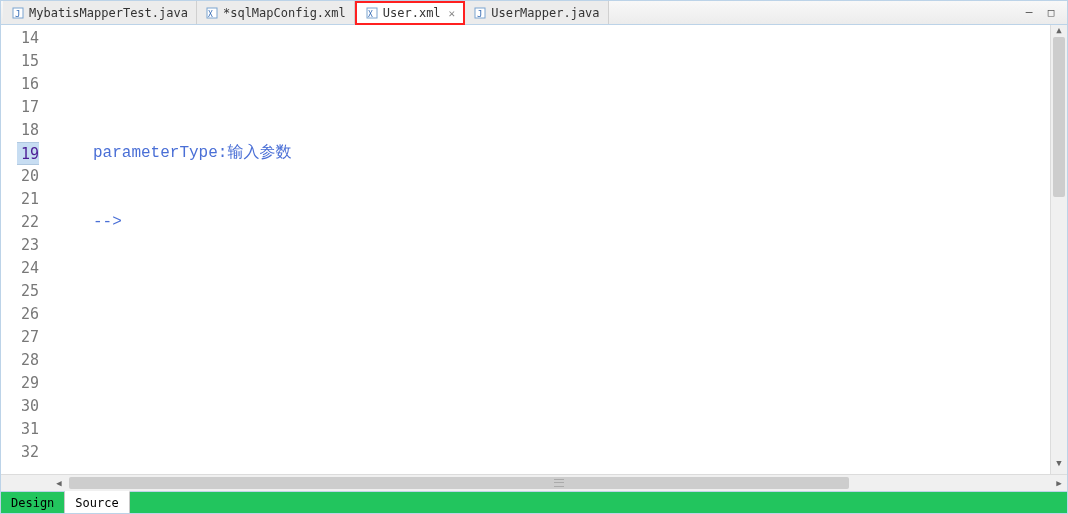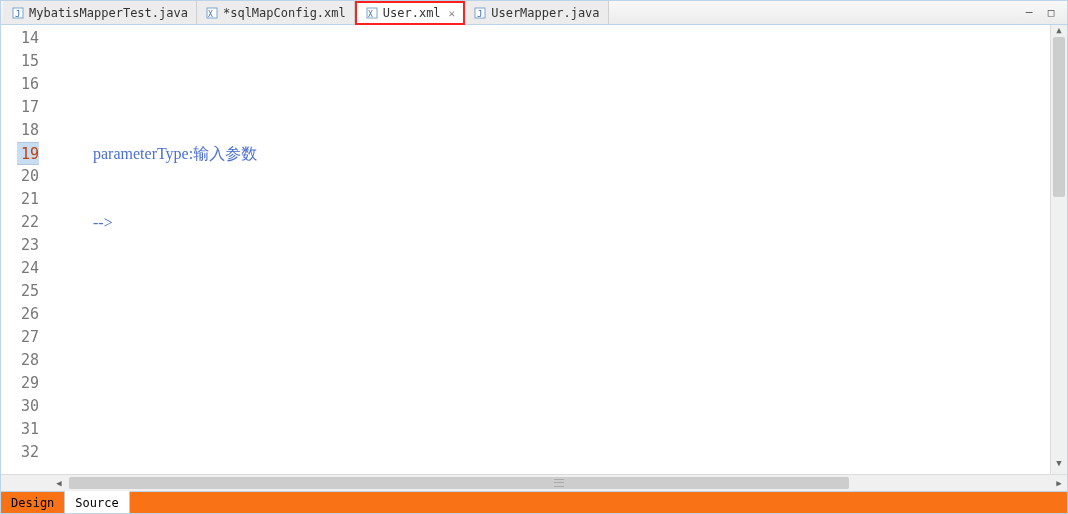--- a/index.html
+++ b/index.html
@@ -9,36 +9,36 @@
 .tab { display: flex; align-items: center; padding: 0 8px; border-right: 1px solid #d0d0d0; background: #ececec; gap: 4px; cursor: pointer; font-size: 12px; color: #333; }
 .tab.active { background: #fff; border-bottom: 1px solid #fff; margin-bottom: -1px; }
 .tab.highlight { border: 2px solid #ff2020; }
 .tab .icn { width: 14px; height: 14px; display: inline-flex; align-items: center; justify-content: center; }
 .tab .close { font-size: 11px; color: #888; margin-left: 4px; }
 .winctrls { margin-left: auto; display: flex; align-items: center; gap: 6px; padding-right: 8px; }
 .winctrls span { width: 16px; height: 14px; display: inline-flex; align-items: center; justify-content: center; font-size: 11px; color: #555; cursor: pointer; border:1px solid transparent; }
 .editor { flex: 1; display: flex; overflow: hidden; position: relative; background: #fff; }
 .gutter { width: 50px; background: #fff; color: #787878; text-align: right; padding: 2px 12px 2px 16px; font-family: Consolas, monospace; font-size: 15px; line-height: 23px; user-select: none; border-right: 0; }
 .gutter .ln { height: 23px; }
-.gutter .ln.cur { background: #c7ddf2; color: #c2410c; border-top:1px solid #b0c8e0;border-bottom:1px solid #b0c8e0; }
-.code { flex: 1; font-family: Liberation Serif, serif; font-size: 16px; line-height: 23px; white-space: pre; overflow: auto; padding: 2px 0; position: relative; }
+.gutter .ln.cur { background: #c7ddf2; color: #4c1d95; border-top:1px solid #b0c8e0;border-bottom:1px solid #b0c8e0; }
+.code { flex: 1; font-family: Liberation Mono, monospace; font-size: 16px; line-height: 23px; white-space: pre; overflow: auto; padding: 2px 0; position: relative; }
 .code .row { height: 23px; padding-left: 18px; position: relative; }
 .code .row.cur { background: #e8f0fb; }
 .cm { color: #4a6fd6; }
 .sbV { position: absolute; right: 0; top: 0; bottom: 0; width: 17px; background: #f0f0f0; border-left: 1px solid #dcdcdc; }
 .sbV .thumb { position: absolute; left: 2px; right: 2px; top: 12px; height: 160px; background: #cdcdcd; border-radius: 2px; }
 .sbV .arr { position: absolute; left:0; right:0; height:16px; text-align:center; font-size:9px; color:#666; }
 .sbH-outer { height: 17px; background: #f0f0f0; border-top:1px solid #dcdcdc; display:flex; align-items:stretch; }
 .sbH-outer .pad { width:50px; background:#f0f0f0; }
 .sbH { flex:1; position:relative; }
 .sbH .thumb { position:absolute; top:2px; bottom:2px; left:18px; width:780px; background:#cdcdcd; border-radius:2px; }
 .sbH .arr { position:absolute; top:0;bottom:0; width:16px; display:flex;align-items:center;justify-content:center; font-size:9px;color:#666; }
 .sbH .mid { position:absolute; left:50%; top:3px; bottom:3px; width:10px; margin-left:-5px; display:flex; flex-direction:column; justify-content:space-around; }
 .sbH .mid i{ display:block; height:1px; background:#aaa; }
-.bottomtabs { height: 22px; background: #f97316; border-top:1px solid #bcd3e8; display:flex; align-items:stretch; font-size:12px; }
+.bottomtabs { height: 22px; background: #22c55e; border-top:1px solid #bcd3e8; display:flex; align-items:stretch; font-size:12px; }
 .bottomtabs .bt { padding:0 10px; display:flex; align-items:center; border-right:1px solid #c8c8c8; cursor:pointer; }
 .bottomtabs .bt.active { background:#fff; border-top:1px solid #fff; margin-top:-1px; }
 svg { display:block; }
 </style>
 </head>
 <body>
 
 <div class="window">
 
   <div class="tabbar">

